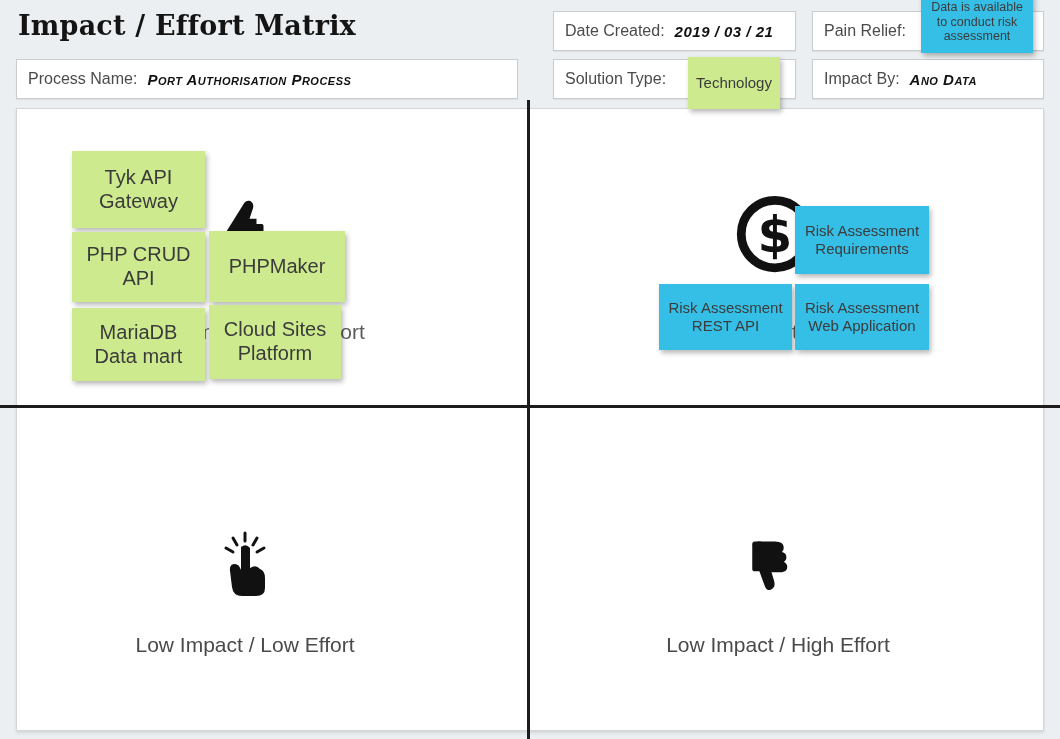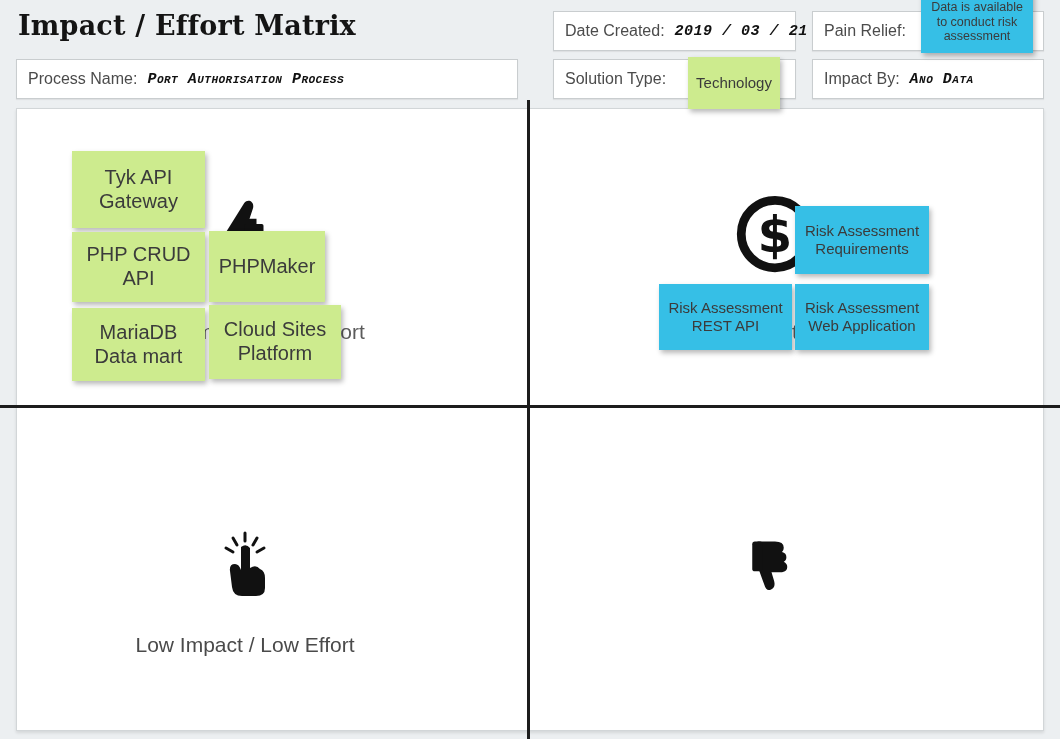--- a/index.html
+++ b/index.html
@@ -28,21 +28,21 @@
     display:flex;align-items:center;
     padding-left:11px;
     box-shadow:0 1px 1px rgba(0,0,0,0.06);
   }
   .field-label{
     font-size:16px;color:#4b4b4b;white-space:nowrap;
     font-family:"Liberation Sans", sans-serif;
   }
   .field-value{
     margin-left:10px;white-space:nowrap;
-    font-family:Liberation Mono, monospace;
+    font-family:Liberation Sans, sans-serif;
     font-weight:bold;font-style:italic;
     font-size:15px;color:#111;
     font-variant:small-caps;
     letter-spacing:0.5px;
   }
 
   
   .matrix{
     position:absolute;left:16px;top:108px;
     width:1028px;height:623px;
@@ -139,21 +139,21 @@
     </svg>
   </div>
   <div class="quad-label behind" style="left:88px;top:320px;width:330px;opacity:0.9;">High Impact / Low Effort</div>
 
   <div class="note green" style="left:72px;top:151px;width:133px;height:77px;font-size:20px;align-items:center;">
     <span class="txt">Tyk API Gateway</span>
   </div>
   <div class="note green" style="left:72px;top:232px;width:133px;height:70px;font-size:20px;">
     <span class="txt">PHP CRUD API</span>
   </div>
-  <div class="note green front" style="left:209px;top:231px;width:116px;height:71px;font-size:20px;">
+  <div class="note green front" style="left:209px;top:231px;width:136px;height:71px;font-size:20px;">
     <span class="txt">PHPMaker</span>
   </div>
   <div class="note green" style="left:72px;top:308px;width:133px;height:73px;font-size:20px;">
     <span class="txt">MariaDB Data mart</span>
   </div>
   <div class="note green front" style="left:209px;top:305px;width:132px;height:74px;font-size:20px;">
     <span class="txt">Cloud Sites Platform</span>
   </div>
 
   <div class="quad-icon" style="left:735px;top:194px;width:80px;height:80px;">
@@ -187,14 +187,15 @@
     </svg>
   </div>
   <div class="quad-label" style="left:75px;top:633px;width:340px;">Low Impact / Low Effort</div>
 
   <div class="quad-icon" style="left:747px;top:536px;width:56px;height:60px;">
     <svg viewBox="0 0 64 64" width="56" height="60" aria-hidden="true">
       <path fill="#111111" d="M12 4 h20 q10 0 10 7 q0 3 -2 5 q5 1 5 6 q0 4 -3 5 q4 2 4 6 q0 5 -6 6 h-12 l3 10 q2 8 -4 10 q-5 2 -7 -5 l-8 -22 z"></path>
       <rect x="6" y="4" width="12" height="34" rx="3" fill="#111111"></rect>
     </svg>
   </div>
+  <div class="quad-label" style="left:608px;top:633px;width:340px;">Low Impact / High Effort</div>
 
 </div>
 
 </body></html>

